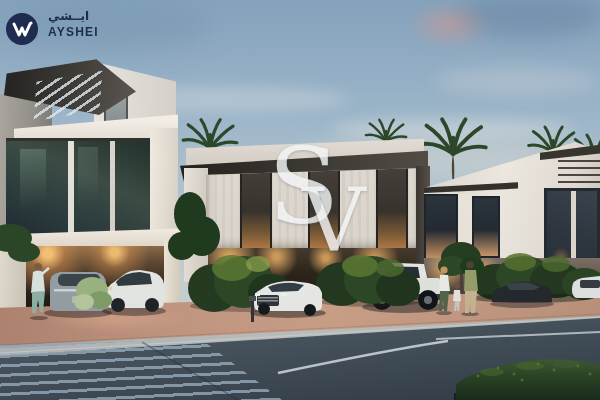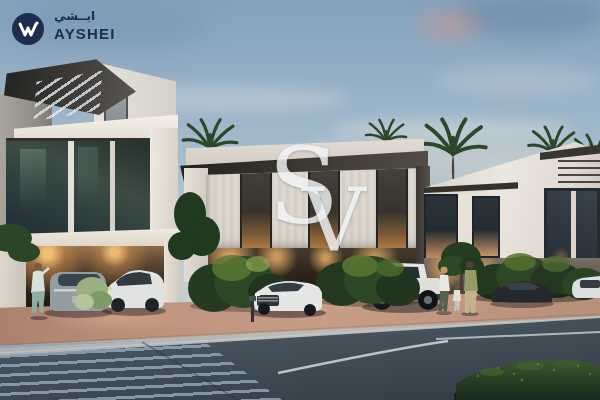--- a/index.html
+++ b/index.html
@@ -266,24 +266,24 @@
     </g>
   </svg>
 
   <div style="left:0;top:0;width:600px;height:400px;background:linear-gradient(180deg,rgba(140,170,200,.06) 0%,rgba(0,0,0,0) 40%,rgba(70,60,50,.08) 100%);pointer-events:none;"></div>
 
   <div class="wm" style="left:268px;top:146px;width:100px;height:120px;">
     <span style="left:0;top:0;font-size:104px;">S</span>
     <span style="left:34px;top:40px;font-size:88px;">V</span>
   </div>
 
-  <div style="left:10px;top:8px;width:200px;height:48px;">
+  <div style="left:4px;top:8px;width:200px;height:48px;">
     <div style="left:2px;top:5px;width:32px;height:32px;border-radius:50%;background:var(--navy,#1e2c4f);">
       <svg width="32" height="32" viewBox="0 0 32 32" style="left:0;top:0">
         <path d="M8,11 L13,22 L16,15 L19,22 L24,11" fill="none" stroke="#ffffff" stroke-width="3" stroke-linecap="round" stroke-linejoin="round"></path>
         <circle cx="25" cy="10" r="1.6" fill="#ffffff"></circle>
       </svg>
     </div>
     <span class="logo-txt" style="left:44px;top:1px;font-family:'DejaVu Sans',sans-serif;font-weight:700;font-size:12px;">ايــشي</span>
-    <span class="logo-txt" style="left:44px;top:17px;font-weight:700;font-size:15px;letter-spacing:1.2px;">AYSHEI</span>
+    <span class="logo-txt" style="left:44px;top:17px;font-weight:700;font-size:12px;letter-spacing:1.2px;">AYSHEI</span>
   </div>
 
 </div>
 
 </body></html>

